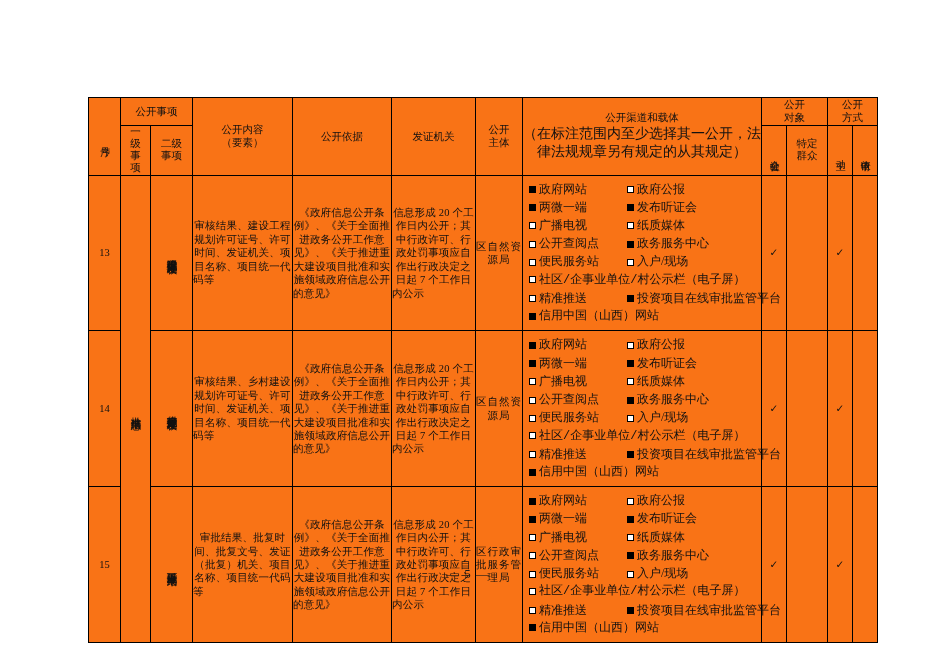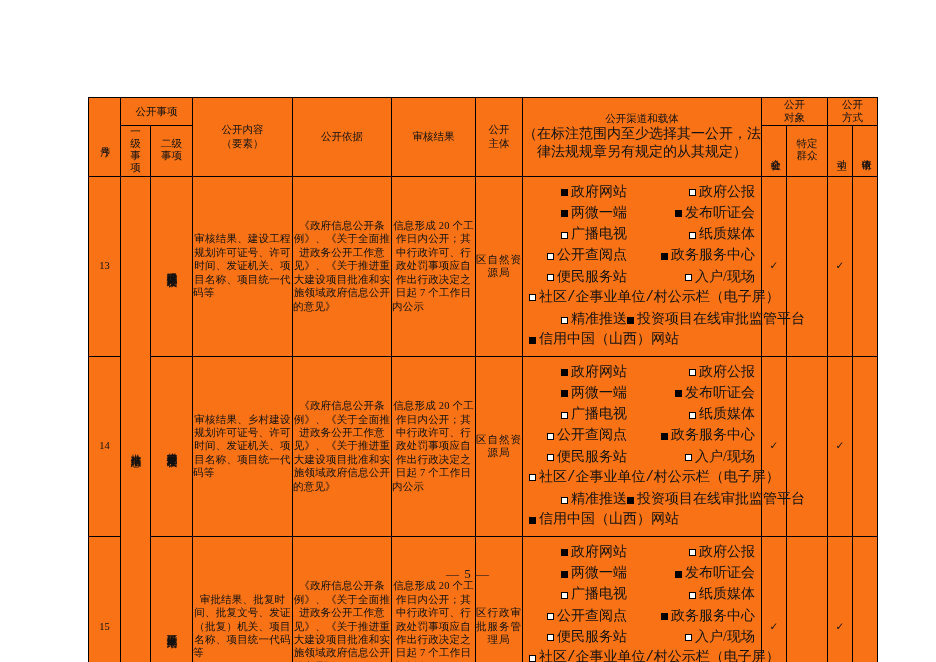--- a/index.html
+++ b/index.html
@@ -53,21 +53,20 @@
   
   .hdr {
     font-size: 11px;
     line-height: 1.2;
     padding: 3px 1px;
   }
   .hdr-small {
     font-size: 10px;
     line-height: 1.15;
     padding: 2px 1px;
-    font-family: Liberation Mono, monospace;
   }
   .hdr-two-line {
     font-size: 11px;
     line-height: 1.25;
   }
   .hdr-channel-title {
     font-size: 11px;
     line-height: 1.3;
     padding: 3px 6px;
   }
@@ -121,24 +120,23 @@
     text-align: center;
   }
 
   
   .channels {
     text-align: left;
     padding: 4px 6px 5px 6px;
   }
   .ch-row {
     display: flex;
-    font-size: 14px;
+    font-size: 12px;
     line-height: 1.52;
     white-space: nowrap;
-    text-align: right;
   }
   .ch-item {
     display: inline-block;
   }
   .ch-item.col1 { width: 98px; flex: 0 0 98px; }
   .ch-item.col2 { flex: 1 1 auto; }
   .ch-item.wide { width: auto; font-family: Liberation Mono, monospace; }
   .box {
     display: inline-block;
     width: 7px;
@@ -200,21 +198,21 @@
         <tr>
           <th rowspan="2" class="hdr">
             <span class="vert">序号</span>
           </th>
           <th colspan="2" class="hdr">公开事项</th>
           <th rowspan="2" class="hdr hdr-two-line">
             <span>公开内容</span><br>
             <span>（要素）</span>
           </th>
           <th rowspan="2" class="hdr">公开依据</th>
-          <th rowspan="2" class="hdr">审核结果</th>
+          <th rowspan="2" class="hdr">发证机关</th>
           <th rowspan="2" class="hdr hdr-two-line">
             <span>公开</span><br>
             <span>主体</span>
           </th>
           <th rowspan="2" class="hdr-channel-title">
             <span>公开渠道和载体</span>
             <span class="hdr-channel-sub">（在标注范围内至少选择其一公开，法律法规规章另有规定的从其规定）</span>
           </th>
           <th colspan="2" class="hdr hdr-two-line">
             <span>公开</span><br>

